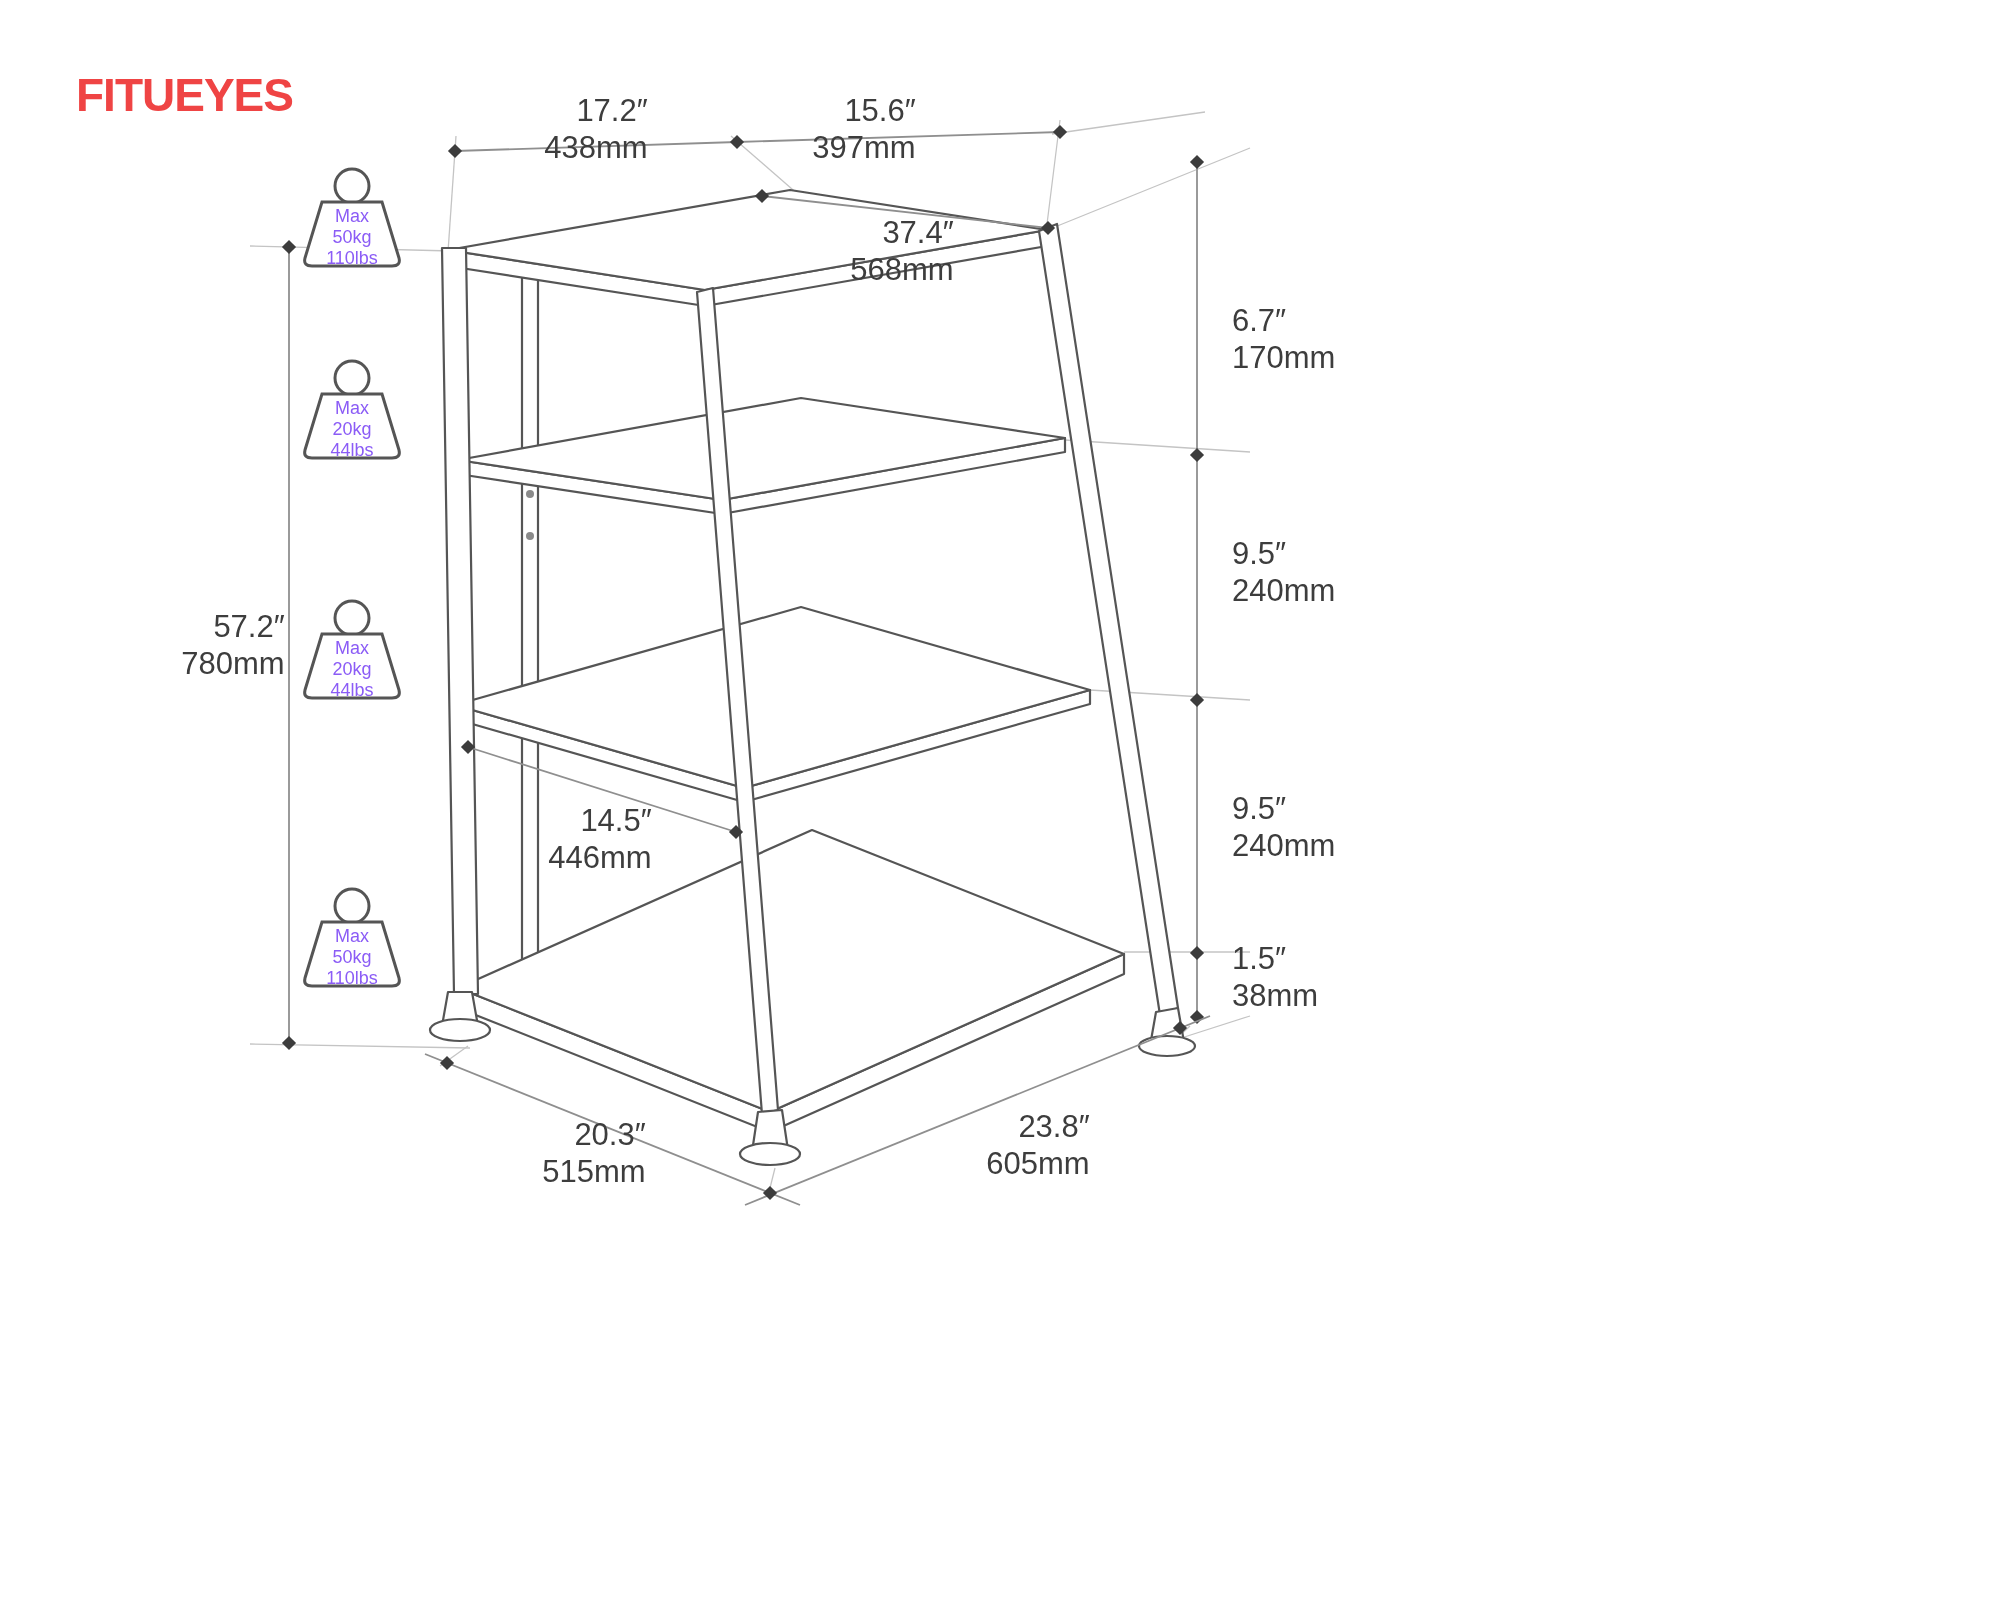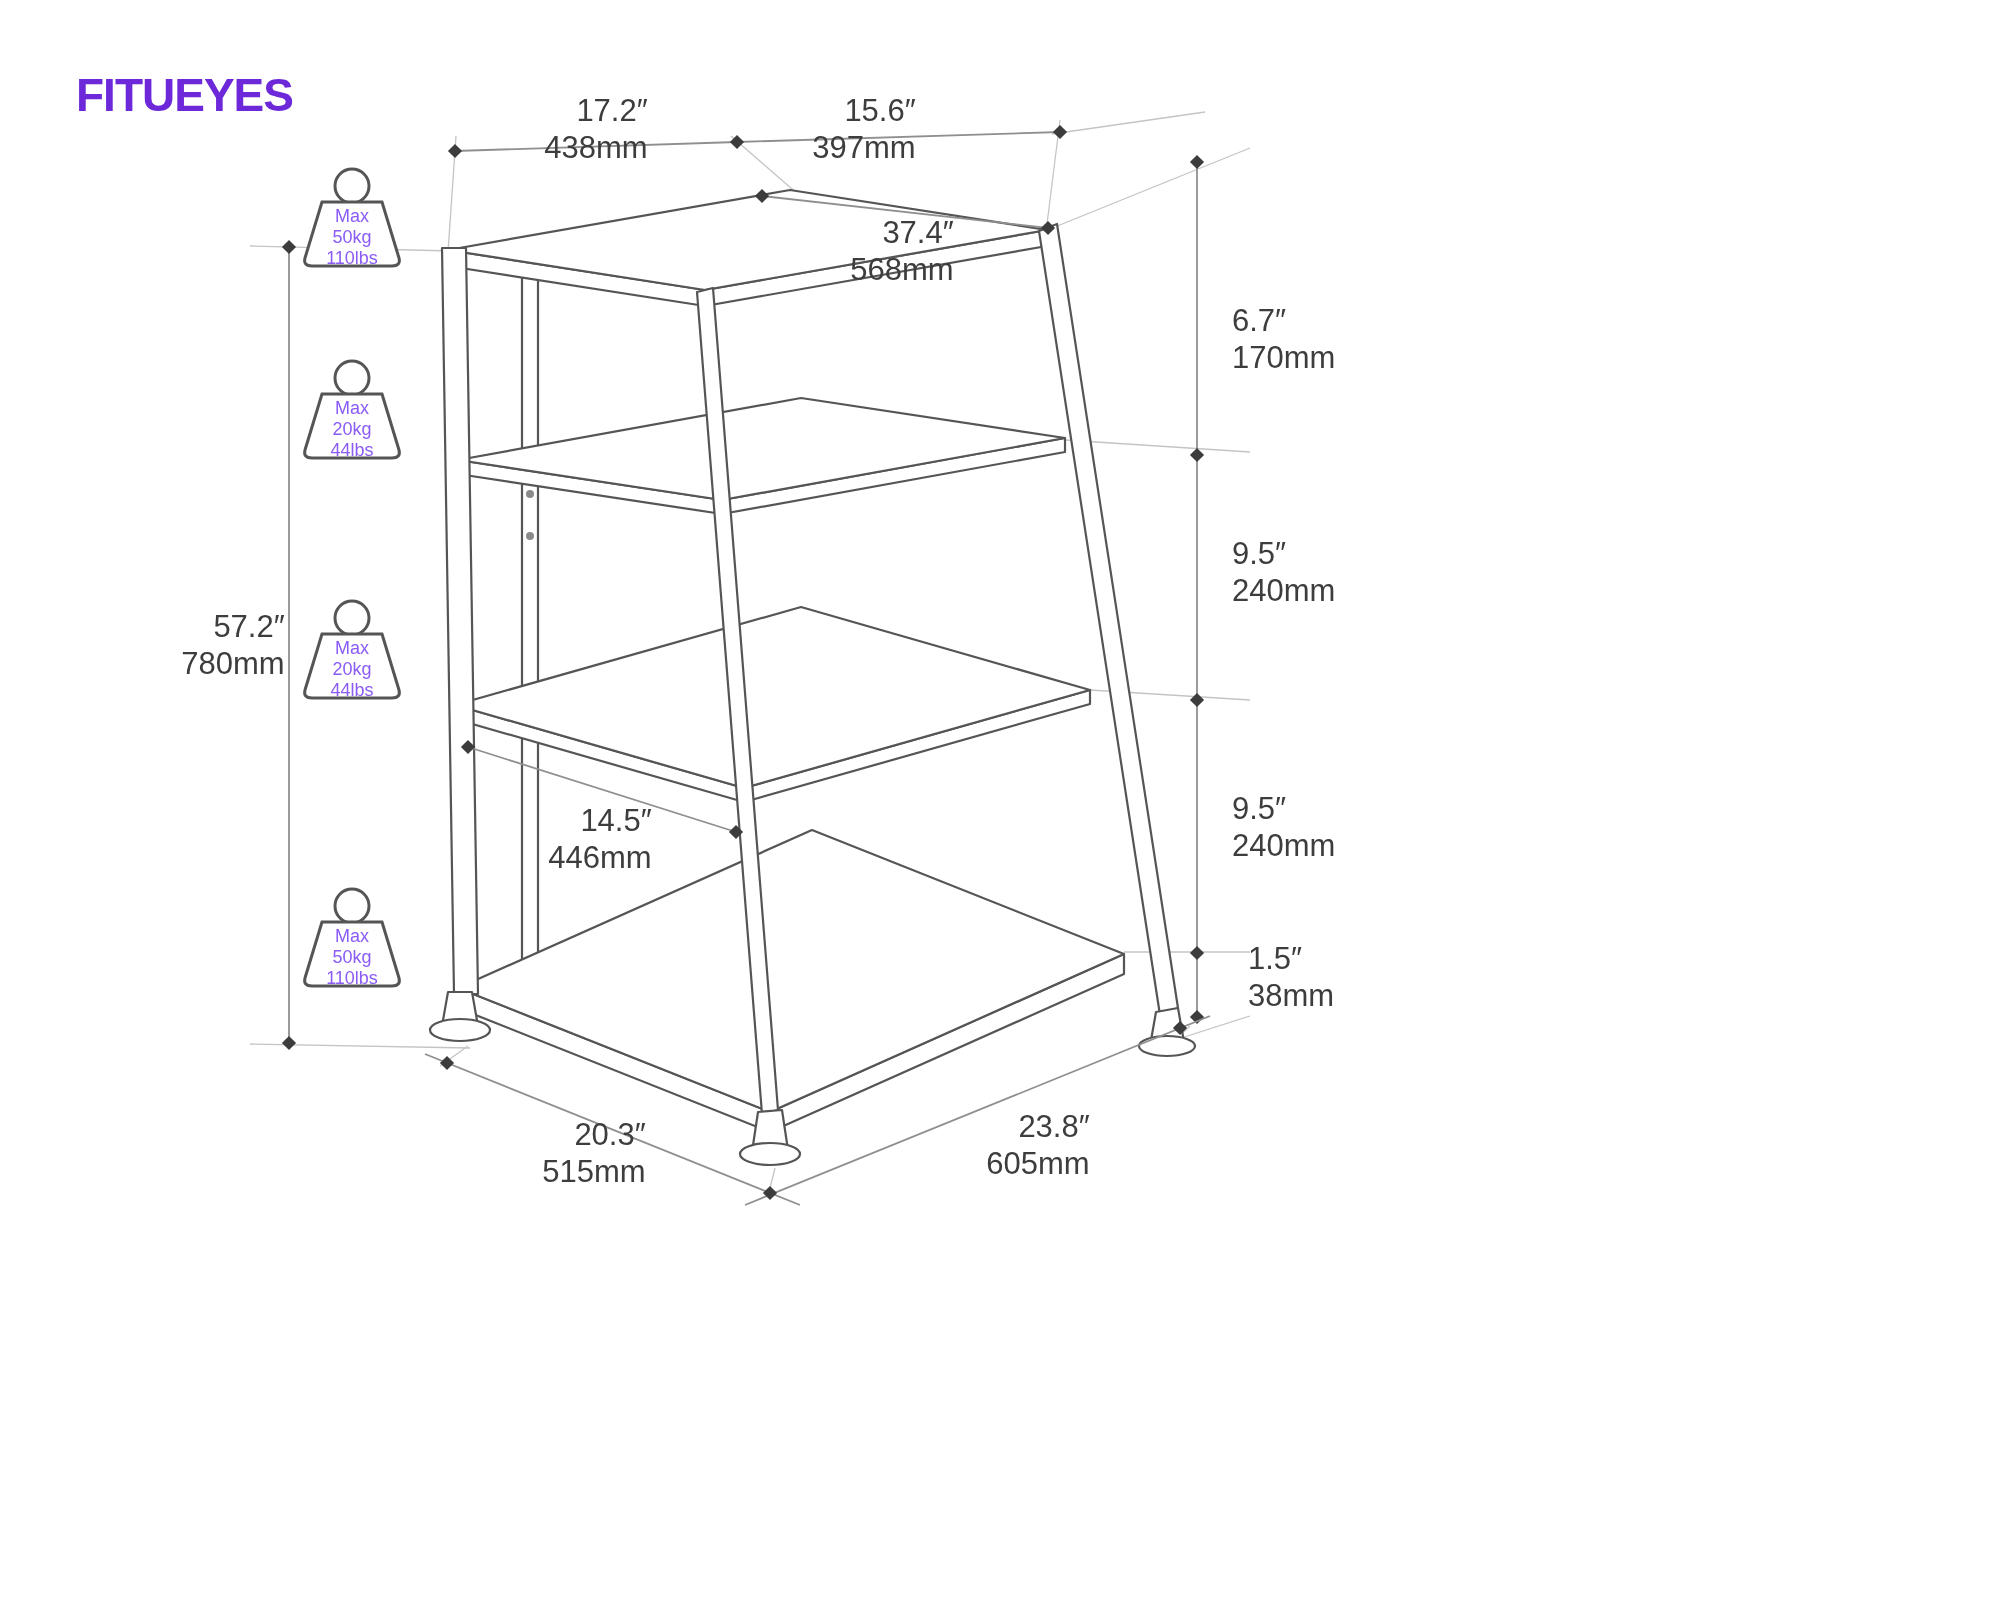--- a/index.html
+++ b/index.html
@@ -6,21 +6,21 @@
   #stage{
     position:relative;
     width:2000px;height:1600px;
     background:#ffffff;
     font-family:"Liberation Sans", sans-serif;
     overflow:hidden;
   }
   #drawing{position:absolute;left:0;top:0;}
   .brand{
     position:absolute;left:76px;top:68px;
-    font-size:46px;font-weight:800;color:#6d28d9;
+    font-size:46px;font-weight:800;color:#ef4444;
     letter-spacing:-1px;white-space:nowrap;text-align:right;
   }
   .brand .eyes{font-weight:900;}
   .label{
     position:absolute;
     color:#3d3d3d;font-size:31px;line-height:37px;
     text-align:right;transform:translateX(-50%);
     white-space:nowrap;
   }
   .label.left-align{transform:none;text-align:left;}
@@ -181,21 +181,21 @@
   <div class="label left-align" style="left:1232px;top:535px;">
     <div>9.5″</div>
     <div>240mm</div>
   </div>
 
   <div class="label left-align" style="left:1232px;top:790px;">
     <div>9.5″</div>
     <div>240mm</div>
   </div>
 
-  <div class="label left-align" style="left:1232px;top:940px;margin-left:16px;">
+  <div class="label left-align" style="left:1232px;top:940px;">
     <div>1.5″</div>
     <div>38mm</div>
   </div>
 
   <div class="label" style="left:233px;top:608px;">
     <div>57.2″</div>
     <div>780mm</div>
   </div>
 
   <div class="label" style="left:600px;top:802px;">

